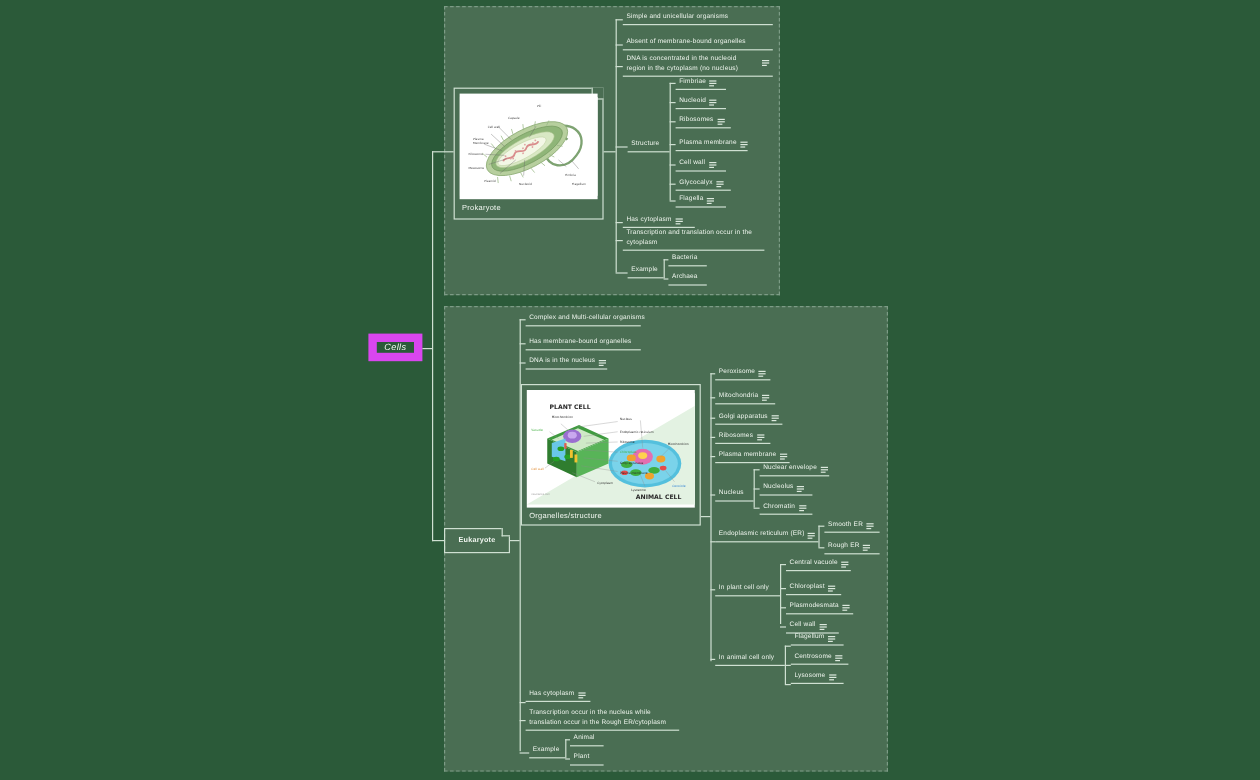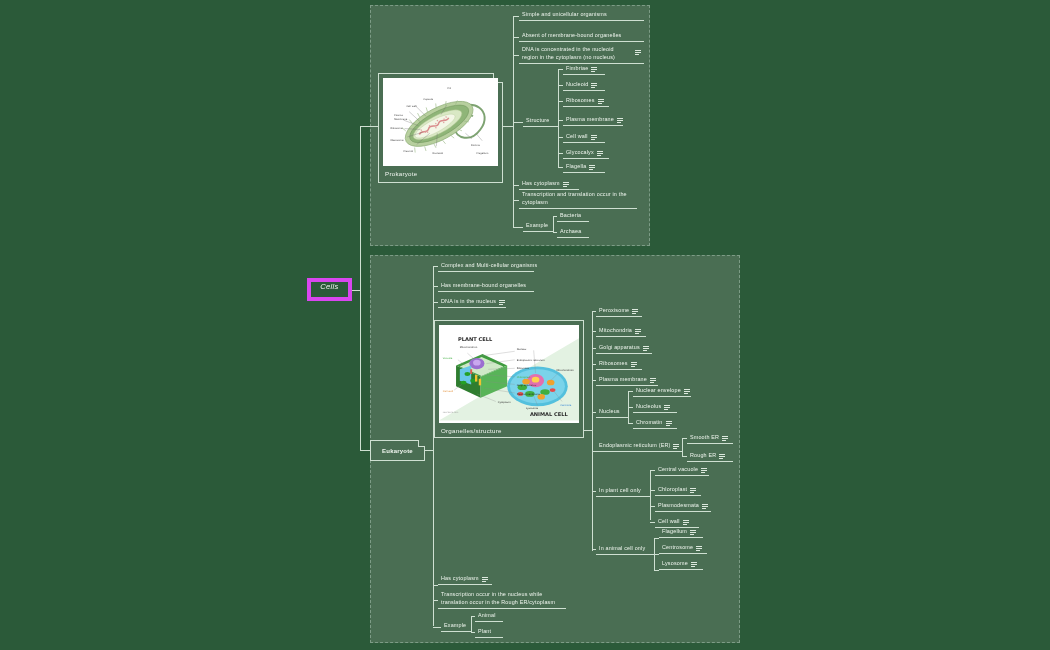--- a/index.html
+++ b/index.html
@@ -37,21 +37,21 @@
     display:flex;
     align-items:flex-end;
   }
   .topic.two-line{white-space:normal;line-height:7.6px;}
   .topic .txt{display:inline-block;}
 
   
   .boxed{
     position:absolute;
     box-sizing:border-box;
-    border:4px solid #d946ef;
+    border:7px solid #d946ef;
     background:transparent;
     display:flex;align-items:flex-start;justify-content:center;
     font-size:7.6px;
     color:#f2f7f1;
     letter-spacing:.3px;
   }
   #node-root{left:307px;top:278px;width:45px;height:23px;font-style:italic;}
 
   
   .notebox{

